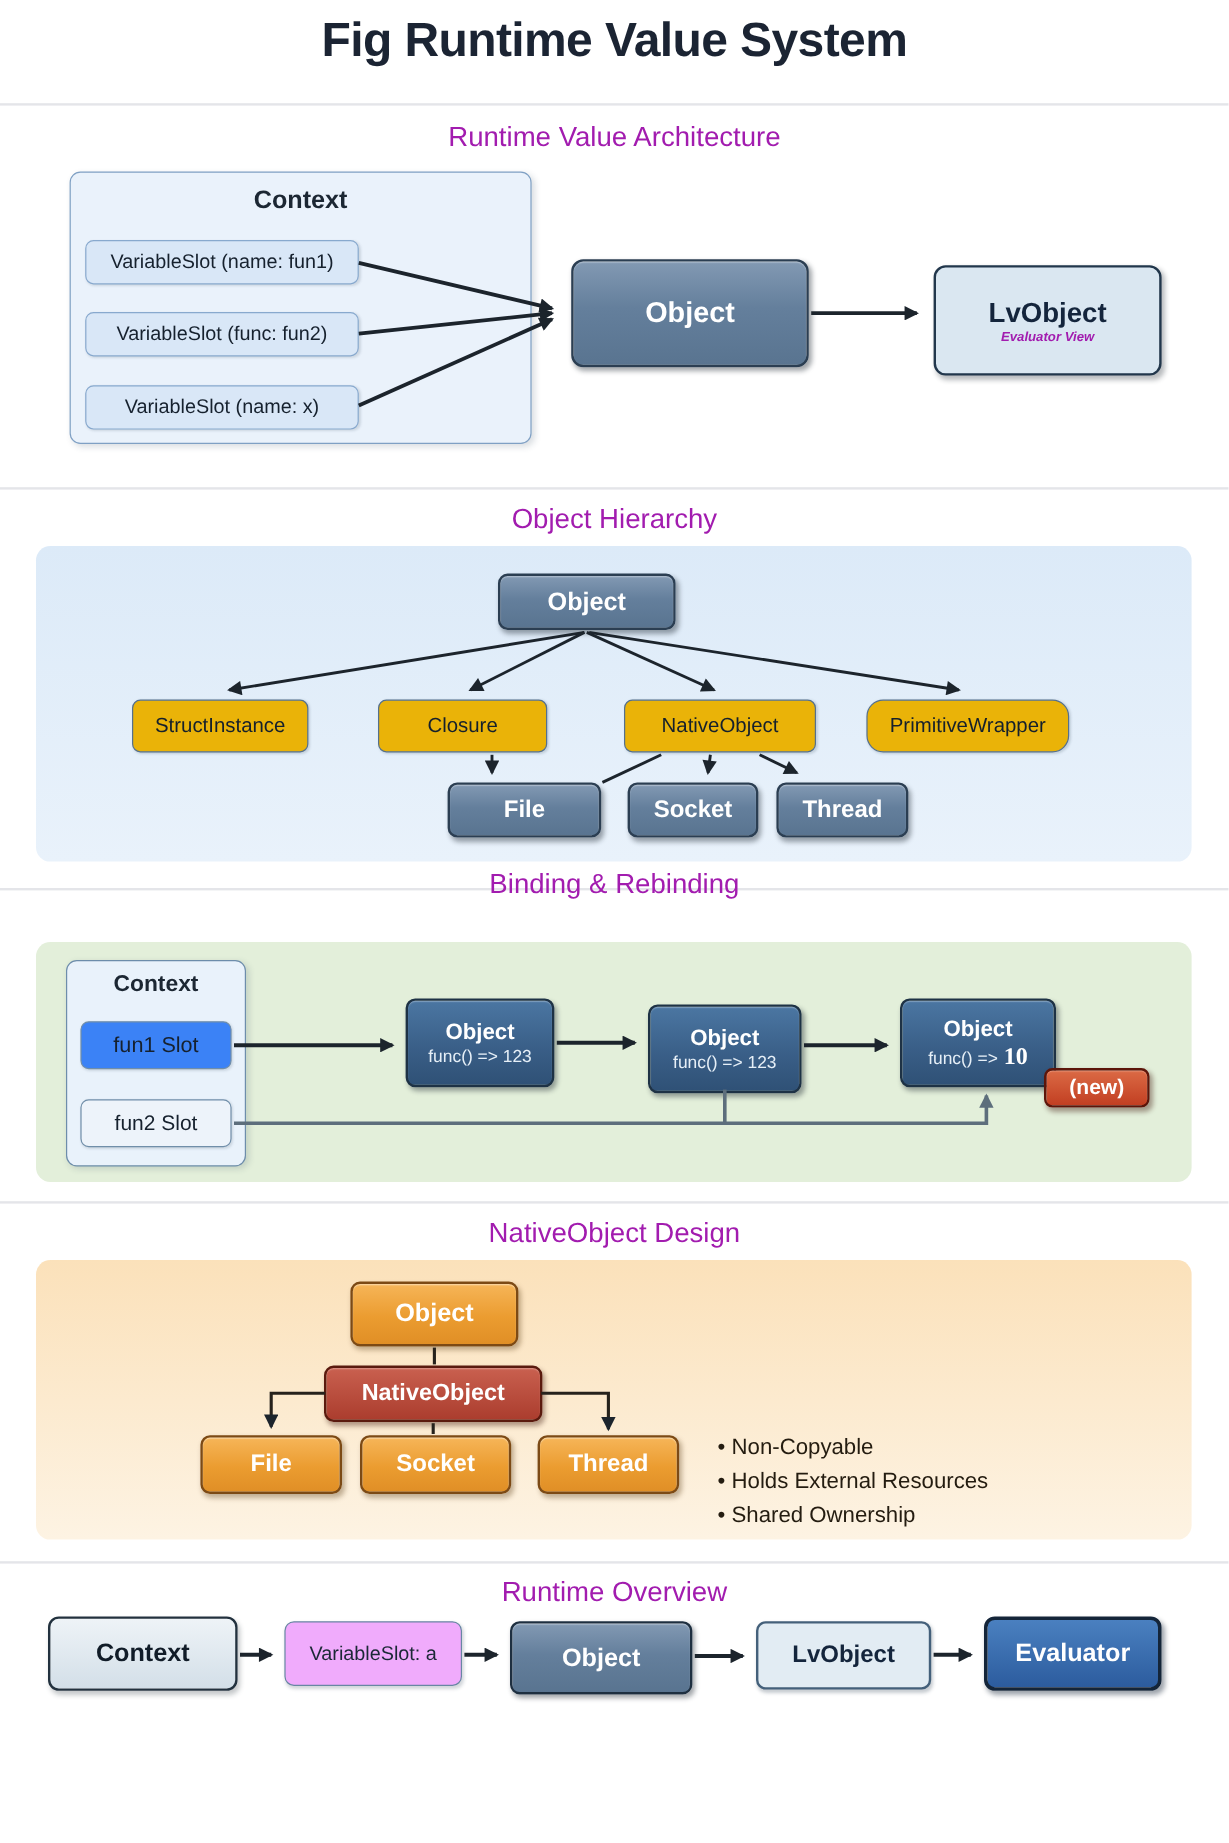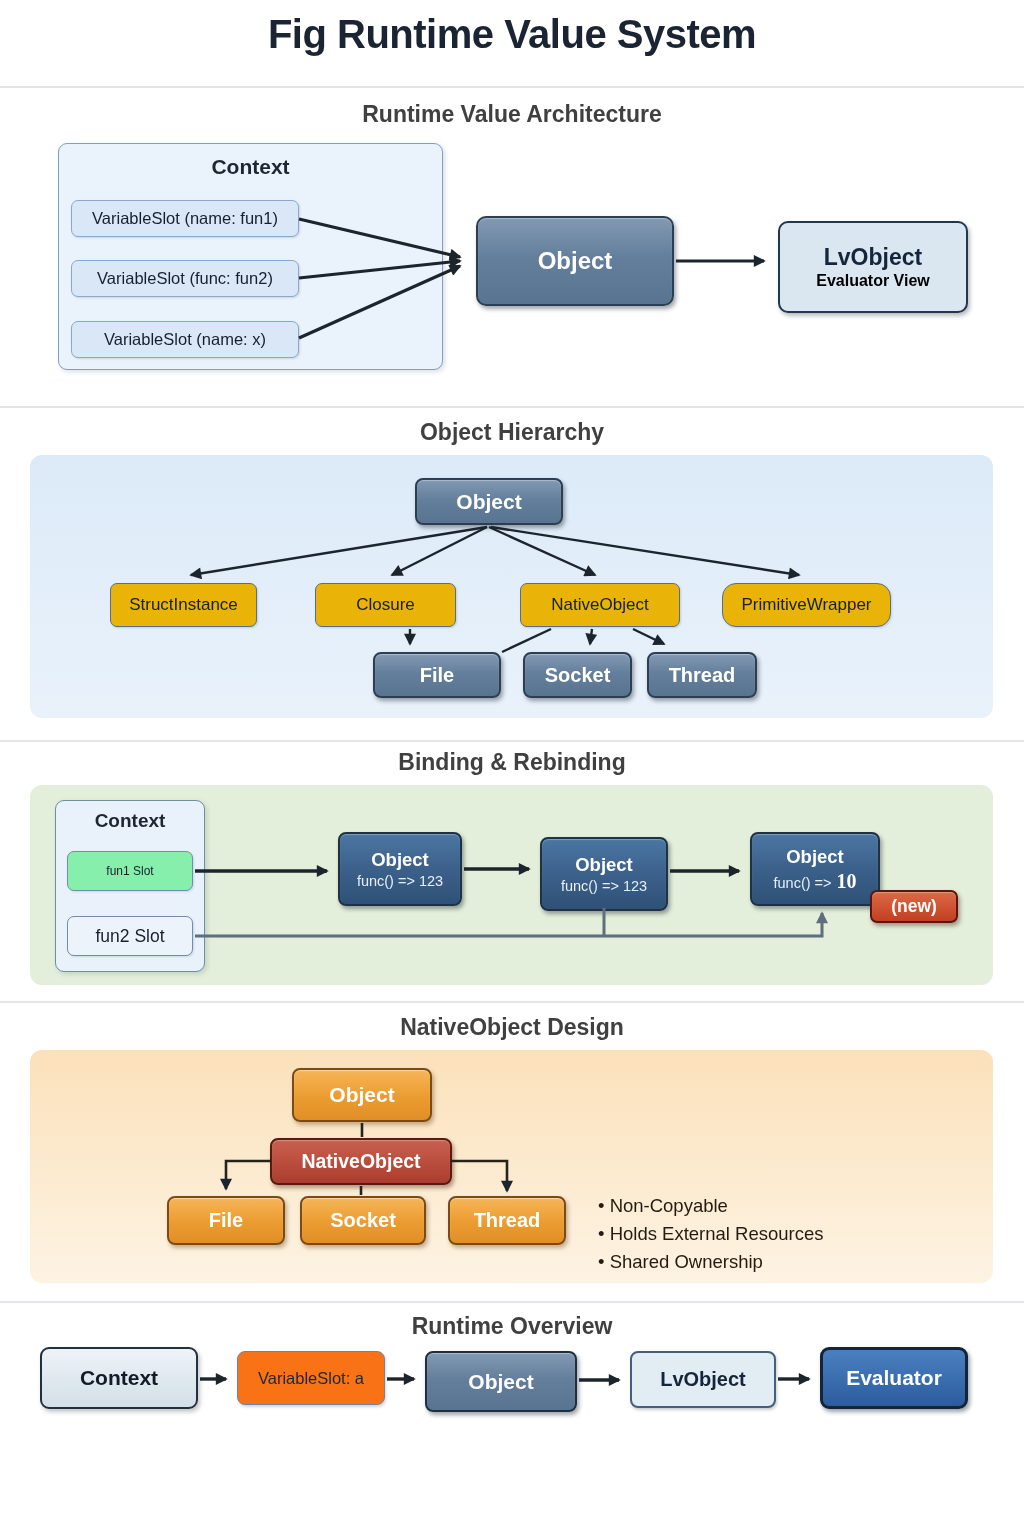--- a/index.html
+++ b/index.html
@@ -7,21 +7,21 @@
     position:relative;width:1024px;height:1428px;background:#ffffff;overflow:hidden;
     font-family:"Liberation Sans",sans-serif;color:#1e2a38;
   }
   .divider{position:absolute;left:0;width:1024px;height:2px;background:#e4e5e9;}
   .page-title{
     position:absolute;top:12px;left:0;width:1024px;text-align:center;
     font-size:40px;font-weight:bold;letter-spacing:-0.5px;color:#1b2433;
   }
   .sec-h{
     position:absolute;left:0;width:1024px;text-align:center;
-    font-size:23px;font-weight:bold;color:#404040;
+    font-size:23px;font-weight:normal;color:#a21caf;
   }
   .panel{position:absolute;box-sizing:border-box;border-radius:12px;}
   .box{
     position:absolute;box-sizing:border-box;display:flex;align-items:center;justify-content:center;
     border-radius:8px;text-align:center;
   }
   .lightbox{
     background:#eab308;border:1.5px solid #55708c;color:#15202c;
     box-shadow:1px 1px 2px rgba(40,60,80,.18);
   }
@@ -48,21 +48,21 @@
   .rednode{
     background:linear-gradient(180deg,#c9604f,#ab3d2e);
     border:2.5px solid #5a1a0e;color:#ffffff;font-weight:bold;
     box-shadow:2px 3px 4px rgba(60,20,10,.4), inset 0 1px 1px rgba(255,255,255,.3);
   }
   .ctxpanel{
     position:absolute;box-sizing:border-box;background:#eaf2fb;border:1.5px solid #7fa0c4;
     border-radius:9px;box-shadow:2px 2px 5px rgba(50,70,95,.18);
   }
   .ctx-label{position:absolute;width:100%;text-align:center;font-weight:bold;color:#1c2733;}
-  .lv-sub{font-size:16px;font-weight:bold;color:#000000;}
+  .lv-sub{font-size:11px;font-weight:bold;color:#a21caf;font-style:italic;}
   .func-line{font-size:14.5px;color:#e6eff7;display:flex;gap:5px;align-items:baseline;justify-content:center;}
   .func-line b{font-size:20px;color:#ffffff;font-family:Liberation Serif, serif;}
   .bullets{position:absolute;color:#241c10;font-size:18.5px;line-height:28px;font-weight:500;}
   .bullets div::before{content:"• ";}
   svg.wires{position:absolute;left:0;top:0;pointer-events:none;}
 </style>
 </head>
 <body>
 
 <div class="page">
@@ -100,28 +100,28 @@
 
   <div class="box lightbox" style="left:110px;top:583px;width:147px;height:44px;font-size:17px;border-radius:7px">StructInstance</div>
   <div class="box lightbox" style="left:315px;top:583px;width:141px;height:44px;font-size:17px;border-radius:7px">Closure</div>
   <div class="box lightbox" style="left:520px;top:583px;width:160px;height:44px;font-size:17px;border-radius:7px">NativeObject</div>
   <div class="box lightbox" style="left:722px;top:583px;width:169px;height:44px;font-size:17px;border-radius:14px">PrimitiveWrapper</div>
 
   <div class="box slate" style="left:373px;top:652px;width:128px;height:46px;font-size:20px">File</div>
   <div class="box slate" style="left:523px;top:652px;width:109px;height:46px;font-size:20px">Socket</div>
   <div class="box slate" style="left:647px;top:652px;width:110px;height:46px;font-size:20px">Thread</div>
 
-  <div class="sec-h" style="top:749px">Binding &amp; Rebinding</div>
+  <div class="sec-h" style="top:723px">Binding &amp; Rebinding</div>
 
   <div class="panel" style="left:30px;top:785px;width:963px;height:200px;background:#e3efda"></div>
 
   <div class="ctxpanel" style="left:55px;top:800px;width:150px;height:172px;background:#e9f2fb;border-color:#6d8dab"></div>
   <div class="ctx-label" style="left:55px;top:810px;width:150px;font-size:19px">Context</div>
 
-  <div class="box slotbox" style="left:67px;top:851px;width:126px;height:40px;font-size:12px;background:#86efac;border-color:#708ea9">fun1 Slot</div>
+  <div class="box slotbox" style="left:67px;top:851px;width:126px;height:40px;font-size:18px;background:#3b82f6;border-color:#708ea9">fun1 Slot</div>
   <div class="box slotbox" style="left:67px;top:916px;width:126px;height:40px;font-size:17.5px;background:#edf3fa;border-color:#708ea9">fun2 Slot</div>
 
   <div class="box steel" style="left:338px;top:832px;width:124px;height:74px">
     <span style="font-size:18.5px;font-weight:bold">Object</span>
     <span class="func-line">func() =&gt; 123</span>
   </div>
 
   <div class="box steel" style="left:540px;top:837px;width:128px;height:74px">
     <span style="font-size:18.5px;font-weight:bold">Object</span>
     <span class="func-line">func() =&gt; 123</span>
@@ -156,21 +156,21 @@
     <div>Shared Ownership</div>
   </div>
 
   <div class="sec-h" style="top:1313px">Runtime Overview</div>
 
   <div class="box" style="left:40px;top:1347px;width:158px;height:62px;font-size:21px;font-weight:bold;color:#111c28;
        background:linear-gradient(180deg,#eef3f7,#d3dfe8);border:2.5px solid #22313e;border-radius:9px;
        box-shadow:2px 3px 4px rgba(20,30,40,.25)">Context</div>
 
   <div class="box" style="left:237px;top:1351px;width:148px;height:54px;font-size:16.5px;color:#1b2836;
-       background:#f97316;border:1.5px solid #6886a3;border-radius:8px;box-shadow:1px 2px 3px rgba(30,50,70,.2)">VariableSlot: a</div>
+       background:#f0abfc;border:1.5px solid #6886a3;border-radius:8px;box-shadow:1px 2px 3px rgba(30,50,70,.2)">VariableSlot: a</div>
 
   <div class="box slate" style="left:425px;top:1351px;width:152px;height:61px;font-size:21px;border:2.5px solid #1e2f40">Object</div>
 
   <div class="box" style="left:630px;top:1351px;width:146px;height:57px;font-size:20px;font-weight:bold;color:#14253c;
        background:#e2ecf3;border:2px solid #44607a;border-radius:8px;box-shadow:1px 2px 3px rgba(30,50,70,.25)">LvObject</div>
 
   <div class="box" style="left:820px;top:1347px;width:148px;height:62px;font-size:21px;font-weight:bold;color:#ffffff;
        background:linear-gradient(180deg,#4a80c0,#2c5c9e);border:3px solid #142539;border-radius:9px;
        box-shadow:2px 3px 4px rgba(10,25,45,.4)">Evaluator</div>
 

